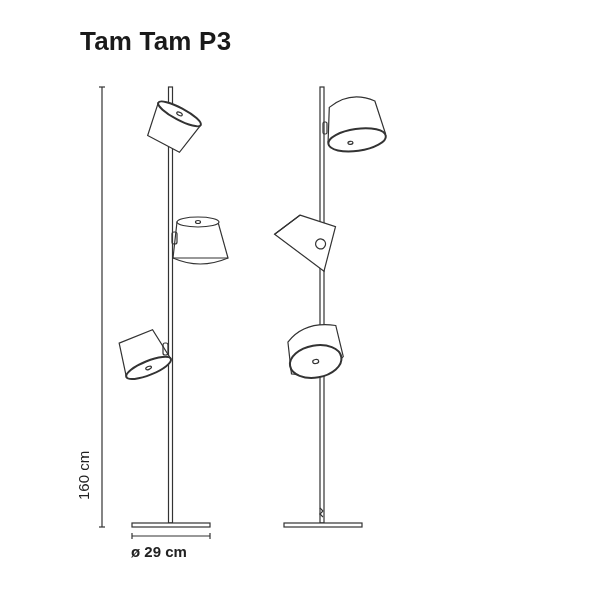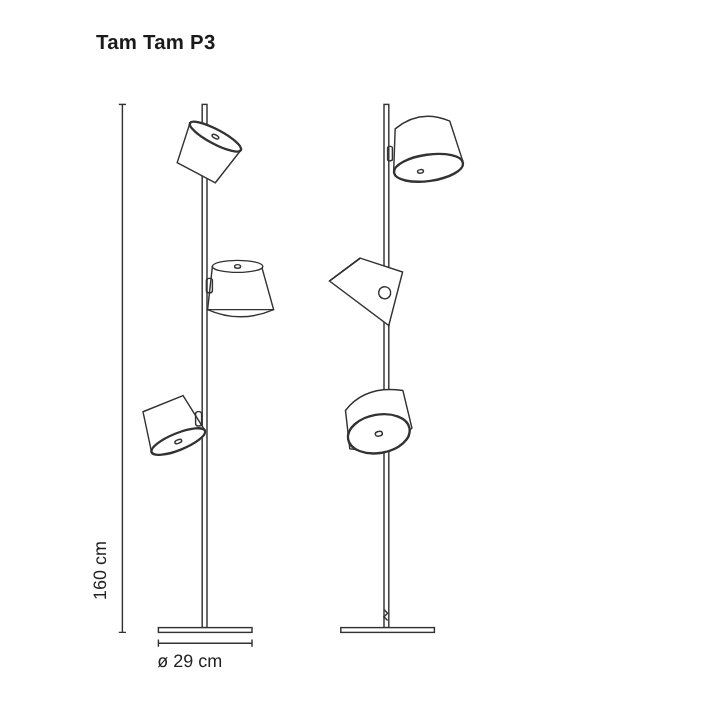--- a/index.html
+++ b/index.html
@@ -1,20 +1,20 @@
 <!DOCTYPE html>
 <html><head>
 <meta charset="utf-8">
 <style>
   html, body { margin:0; padding:0; background:#ffffff; }
   body { width:600px; height:599px; position:relative; overflow:hidden; font-family:"Liberation Sans", sans-serif; }
-  .title { position:absolute; left:80px; top:26px; font-size:17px; font-weight:bold; color:#1a1a1a; letter-spacing:0.2px; }
+  .title { position:absolute; left:80px; top:26px; font-size:26px; font-weight:bold; color:#1a1a1a; letter-spacing:0.2px; }
   svg.drawing { position:absolute; left:0; top:0; }
   .dim-h { position:absolute; left:75px; top:500px; transform-origin:0 0; transform:rotate(-90deg); font-size:15px; color:#222; white-space:nowrap; }
-  .dim-d { position:absolute; left:131px; top:543px; font-size:15px; color:#222; white-space:nowrap; }
+  .dim-d { position:absolute; left:131px; top:543px; font-size:15px; color:#222; white-space:nowrap;font-weight:bold; }
 </style>
 </head>
 <body>
 
 <div class="title">Tam Tam P3</div>
 
 <svg class="drawing" width="600" height="599" viewBox="0 0 600 599" fill="none" stroke="#333" stroke-width="1.2">
 
   <g>
     <line x1="102" y1="87" x2="102" y2="527"></line>

